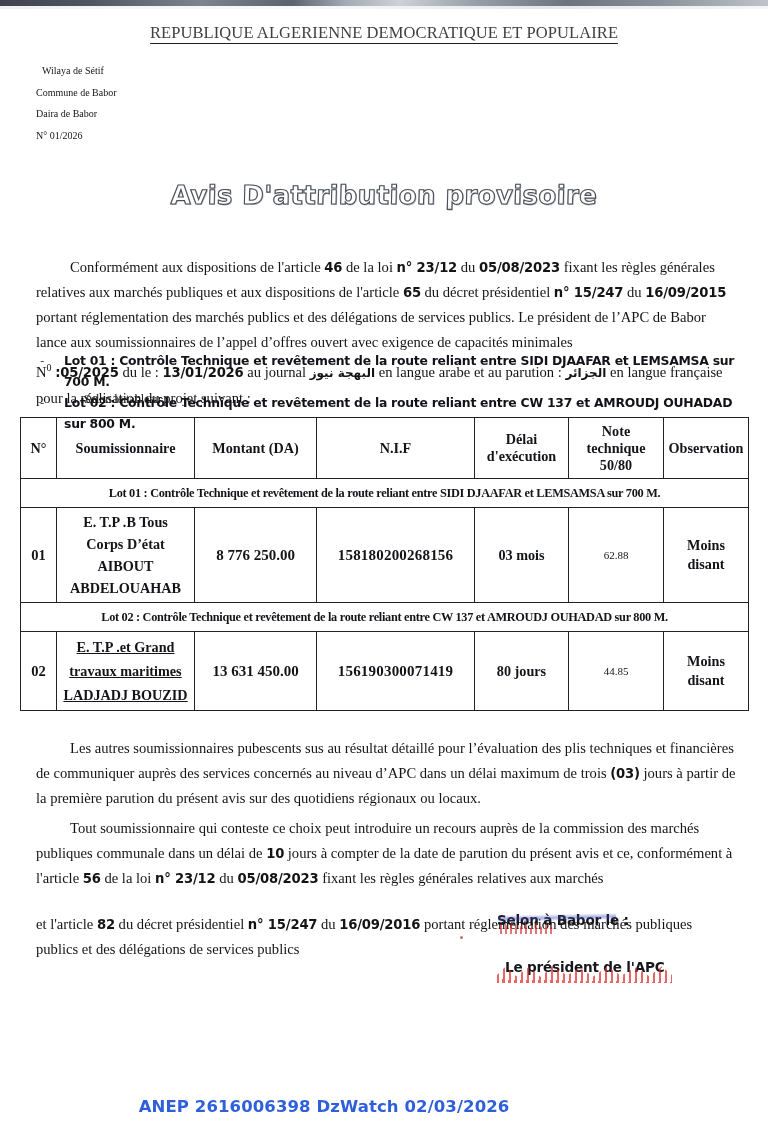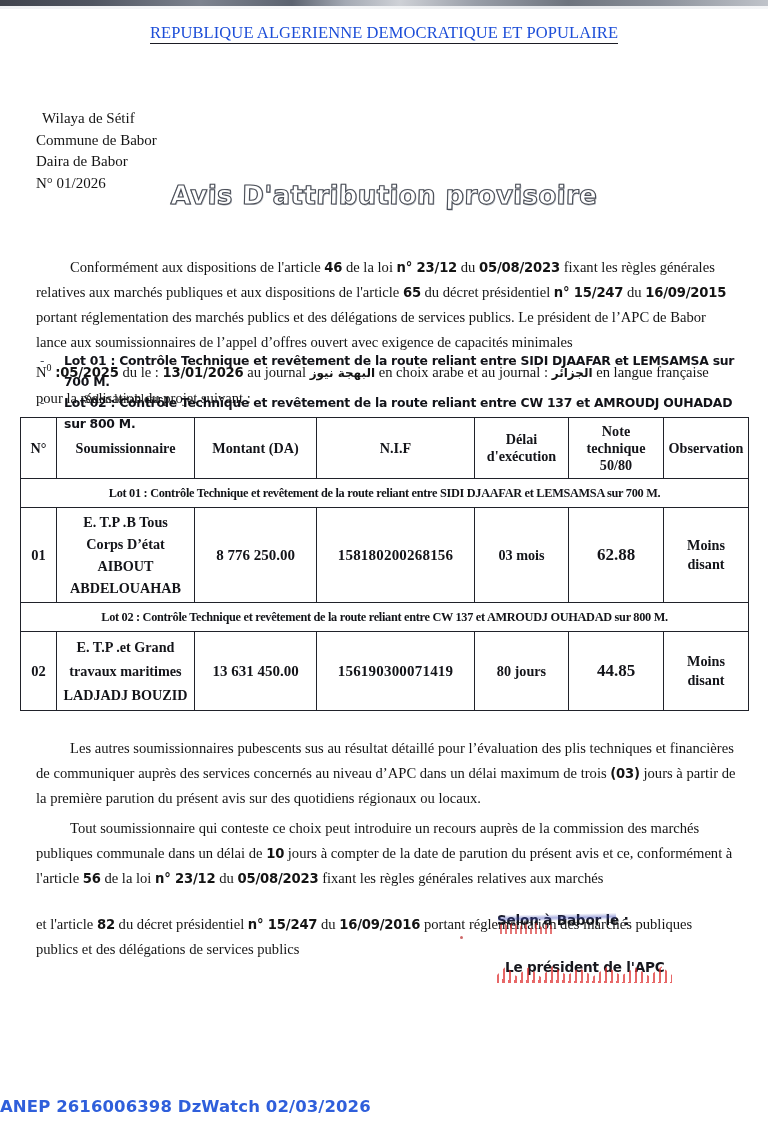--- a/index.html
+++ b/index.html
@@ -47,34 +47,33 @@
   
   .doc-title {
     position: absolute;
     top: 23px;
     left: 0;
     width: 768px;
     text-align: center;
     font-size: 16.5px;
     letter-spacing: .1px;
     font-family: "Liberation Serif", serif;
-    color: #1d4ed8;
+    color: #404040;
   }
   .doc-title span {
     border-bottom: 1.4px solid #1b1c24;
     padding-bottom: 1px;
   }
 
   .ident-block {
     position: absolute;
     top: 60px;
     left: 36px;
-    font-size: 15px;
+    font-size: 10px;
     line-height: 21.5px;
-    margin-top: 48px;
   }
   .ident-block div { white-space: nowrap; }
   .ident-block .indent1 { padding-left: 6px; }
   .sup { font-size: 10px; vertical-align: super; }
 
   
   .banner-title {
     position: absolute;
     top: 180px;
     left: 0;
@@ -189,25 +188,25 @@
     font-family: "DejaVu Sans", sans-serif;
     font-weight: 700;
     font-size: 12.3px;
     letter-spacing: -0.3px;
     height: 22px;
     border-left: 1.15px solid #20222a;
     border-right: 1.15px solid #20222a;
   }
   td.c-no     { font-size: 14.5px; font-weight: 700; }
   td.c-soum   { font-size: 14.2px; line-height: 22px; font-weight: 700; }
-  td.c-soum.compact { line-height: 24px; }
+  td.c-soum.compact { line-height: 24px; text-decoration: underline; }
   td.c-mont   { font-size: 15px; font-weight: 700; }
   td.c-nif    { font-size: 15px; font-weight: 700; letter-spacing: .2px; }
   td.c-delai  { font-size: 14.2px; font-weight: 700; }
-  td.c-note   { font-size: 17px; font-weight: 700; }
+  td.c-note   { font-size: 11px; font-weight: 400; }
   td.c-obs    { font-size: 14.2px; font-weight: 700; line-height: 19px; }
 
   .col-no    { width: 36px; }
   .col-soum  { width: 138px; }
   .col-mont  { width: 122px; }
   .col-nif   { width: 158px; }
   .col-delai { width: 94px; }
   .col-note  { width: 95px; }
   .col-obs   { width: 85px; }
 
@@ -271,21 +270,21 @@
     background: #c14242;
     opacity: .8;
   }
 
   
   .footer-anep {
     position: absolute;
     left: 0;
     top: 1097px;
     width: 648px;
-    text-align: left;
+    text-align: center;
     font-family: "DejaVu Sans", sans-serif;
     font-weight: 700;
     font-size: 16.5px;
     letter-spacing: .1px;
   }
 </style>
 </head>
 <body>
 
 <div class="scan-edge"></div>
@@ -304,21 +303,21 @@
     <div>N° 01/2026</div>
   </div>
 
   <div class="banner-title">Avis D'attribution provisoire</div>
 
   <div class="para" id="para-conform">
     <span class="ind"></span><span>Conformément aux dispositions de l'article </span><b class="bold-sans">46</b><span> de la loi </span><b class="bold-sans">n° 23/12</b><span> du </span><b class="bold-sans">05/08/2023</b><span> fixant les règles générales relatives aux marchés publiques et aux dispositions de l'article </span><b class="bold-sans">65</b><span> du décret présidentiel </span><b class="bold-sans">n° 15/247</b><span> du </span><b class="bold-sans">16/09/2015</b><span> portant réglementation des marchés publics et des délégations de services publics. Le président de l’APC  de Babor lance aux soumissionnaires de l’appel d’offres ouvert avec exigence de capacités  minimales</span>
   </div>
 
   <div class="para" id="para-suivant">
-    <span>N</span><span class="sup">0</span>&nbsp;<b class="bold-sans">:05/2025</b><span> du le : </span><b class="bold-sans">13/01/2026</b><span> au journal </span><span class="ar">البهجة نيوز</span><span> en choix arabe et au journal : </span><span class="ar">الجزائر</span><span> en  langue française</span><br><span>pour la réalisation du projet suivant :</span>
+    <span>N</span><span class="sup">0</span>&nbsp;<b class="bold-sans">:05/2025</b><span> du le : </span><b class="bold-sans">13/01/2026</b><span> au journal </span><span class="ar">البهجة نيوز</span><span> en langue arabe et au parution : </span><span class="ar">الجزائر</span><span> en  langue française</span><br><span>pour la réalisation du projet suivant :</span>
   </div>
 
   <div class="lot-list">
     <div class="lot-row">
       <span class="lot-dash">-</span>
       <span>Lot 01 : Contrôle Technique et revêtement de la route reliant entre SIDI DJAAFAR et LEMSAMSA sur 700 M.</span>
     </div>
     <div class="lot-row">
       <span class="lot-dash">-</span>
       <span>Lot 02 : Contrôle Technique et revêtement de la route reliant entre CW 137 et AMROUDJ OUHADAD sur 800 M.</span>

